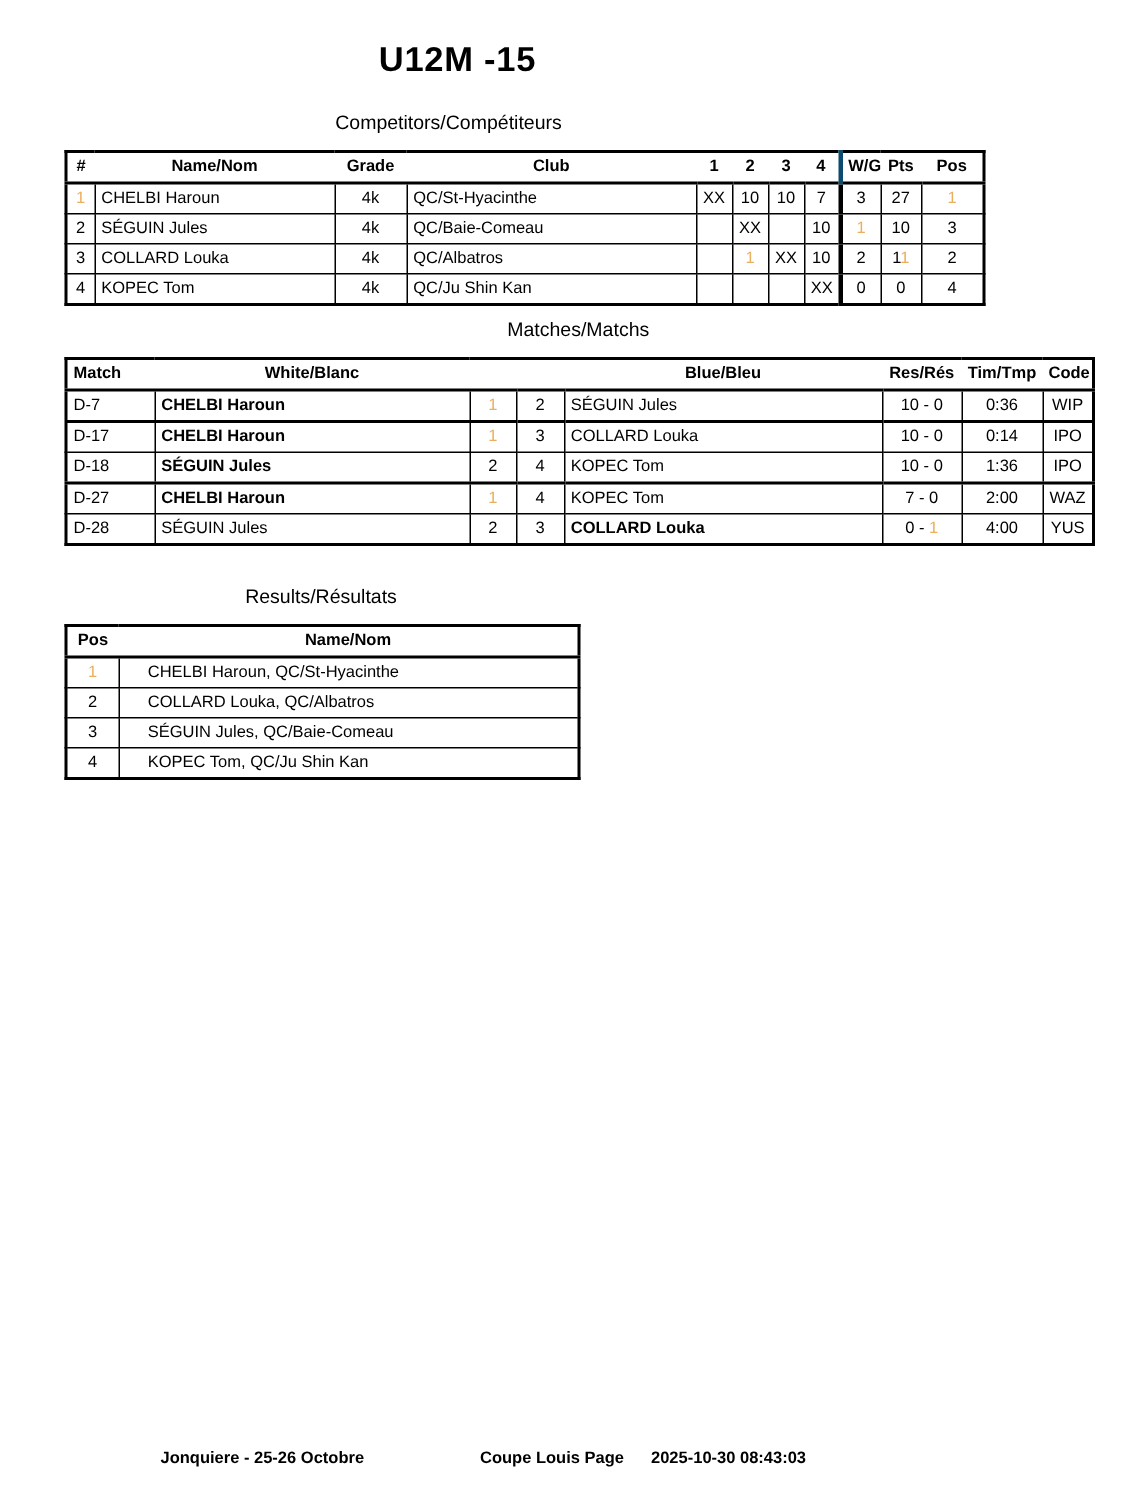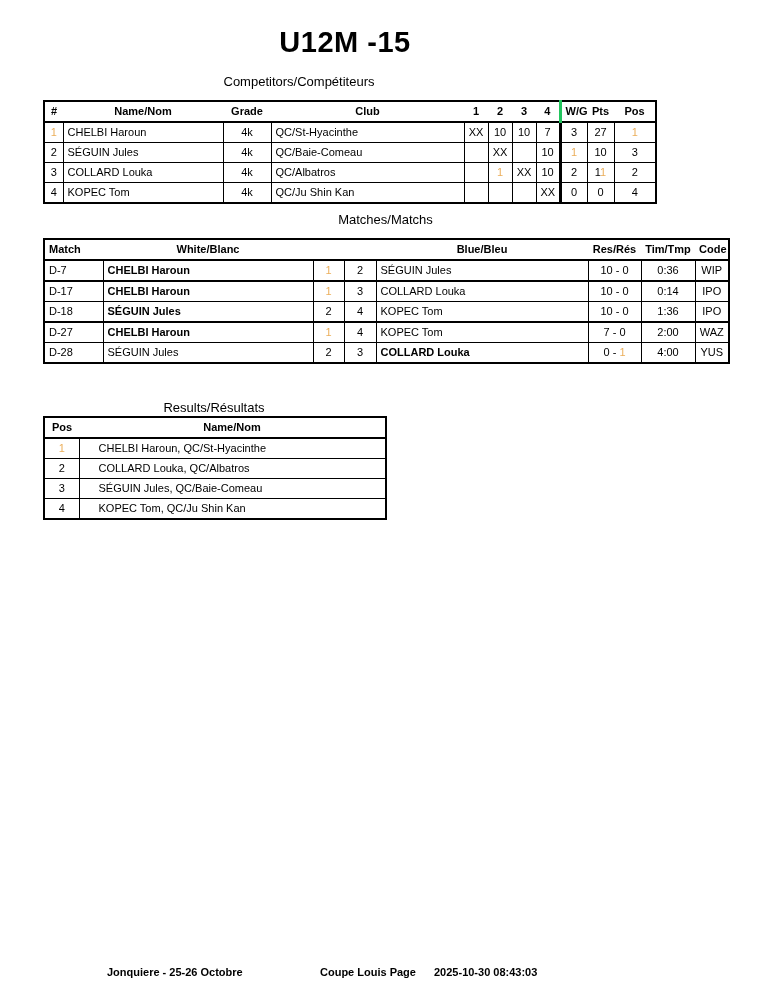--- a/index.html
+++ b/index.html
@@ -6,31 +6,30 @@
   #page{
     position:relative;
     width:765px;height:990px;
     background:#ffffff;
     font-family:"Liberation Sans",sans-serif;
     color:#000;
     overflow:hidden;
   }
   .page-title{
     position:absolute;top:26px;left:0;width:610px;
-    text-align:center;font-size:29px;font-weight:bold;
+    text-align:center;font-size:23px;font-weight:bold;
     letter-spacing:0.5px;
-    padding-left:40px;
   }
   .caption{
     position:absolute;text-align:center;
     font-size:13px;font-weight:normal;
   }
   #competitors-caption{left:43px;width:512px;top:74px;}
   #matches-caption{left:43px;width:685px;top:212px;}
-  #results-caption{left:43px;width:342px;top:400px;}
+  #results-caption{left:43px;width:342px;top:390px;}
 
   table{
     position:absolute;
     border-collapse:collapse;
     table-layout:fixed;
     border:2px solid #000;
   }
   #competitors{left:43px;top:100px;width:612px;}
   #matches{left:43px;top:238px;width:685px;}
   #results{left:43px;top:416px;width:342px;}
@@ -45,21 +44,21 @@
     line-height:19px;
   }
   thead th{
     border-left:none;border-right:none;
     border-bottom:2px solid #000;
     font-weight:bold;
     text-align:center;
   }
   
   #competitors td:nth-child(9){border-left:3px solid #000;}
-  #competitors thead th:nth-child(9){border-left:3px solid #22c55e;}
+  #competitors thead th:nth-child(9){border-left:3px solid #0c4a6e;}
 
   
   #competitors td:nth-child(1){text-align:center;}
   #competitors td:nth-child(2){text-align:left;}
   #competitors td:nth-child(3){text-align:center;}
   #competitors td:nth-child(4){text-align:left;}
   #competitors td:nth-child(n+5){text-align:center;}
 
   
   #matches thead th:nth-child(1){text-align:left;}

